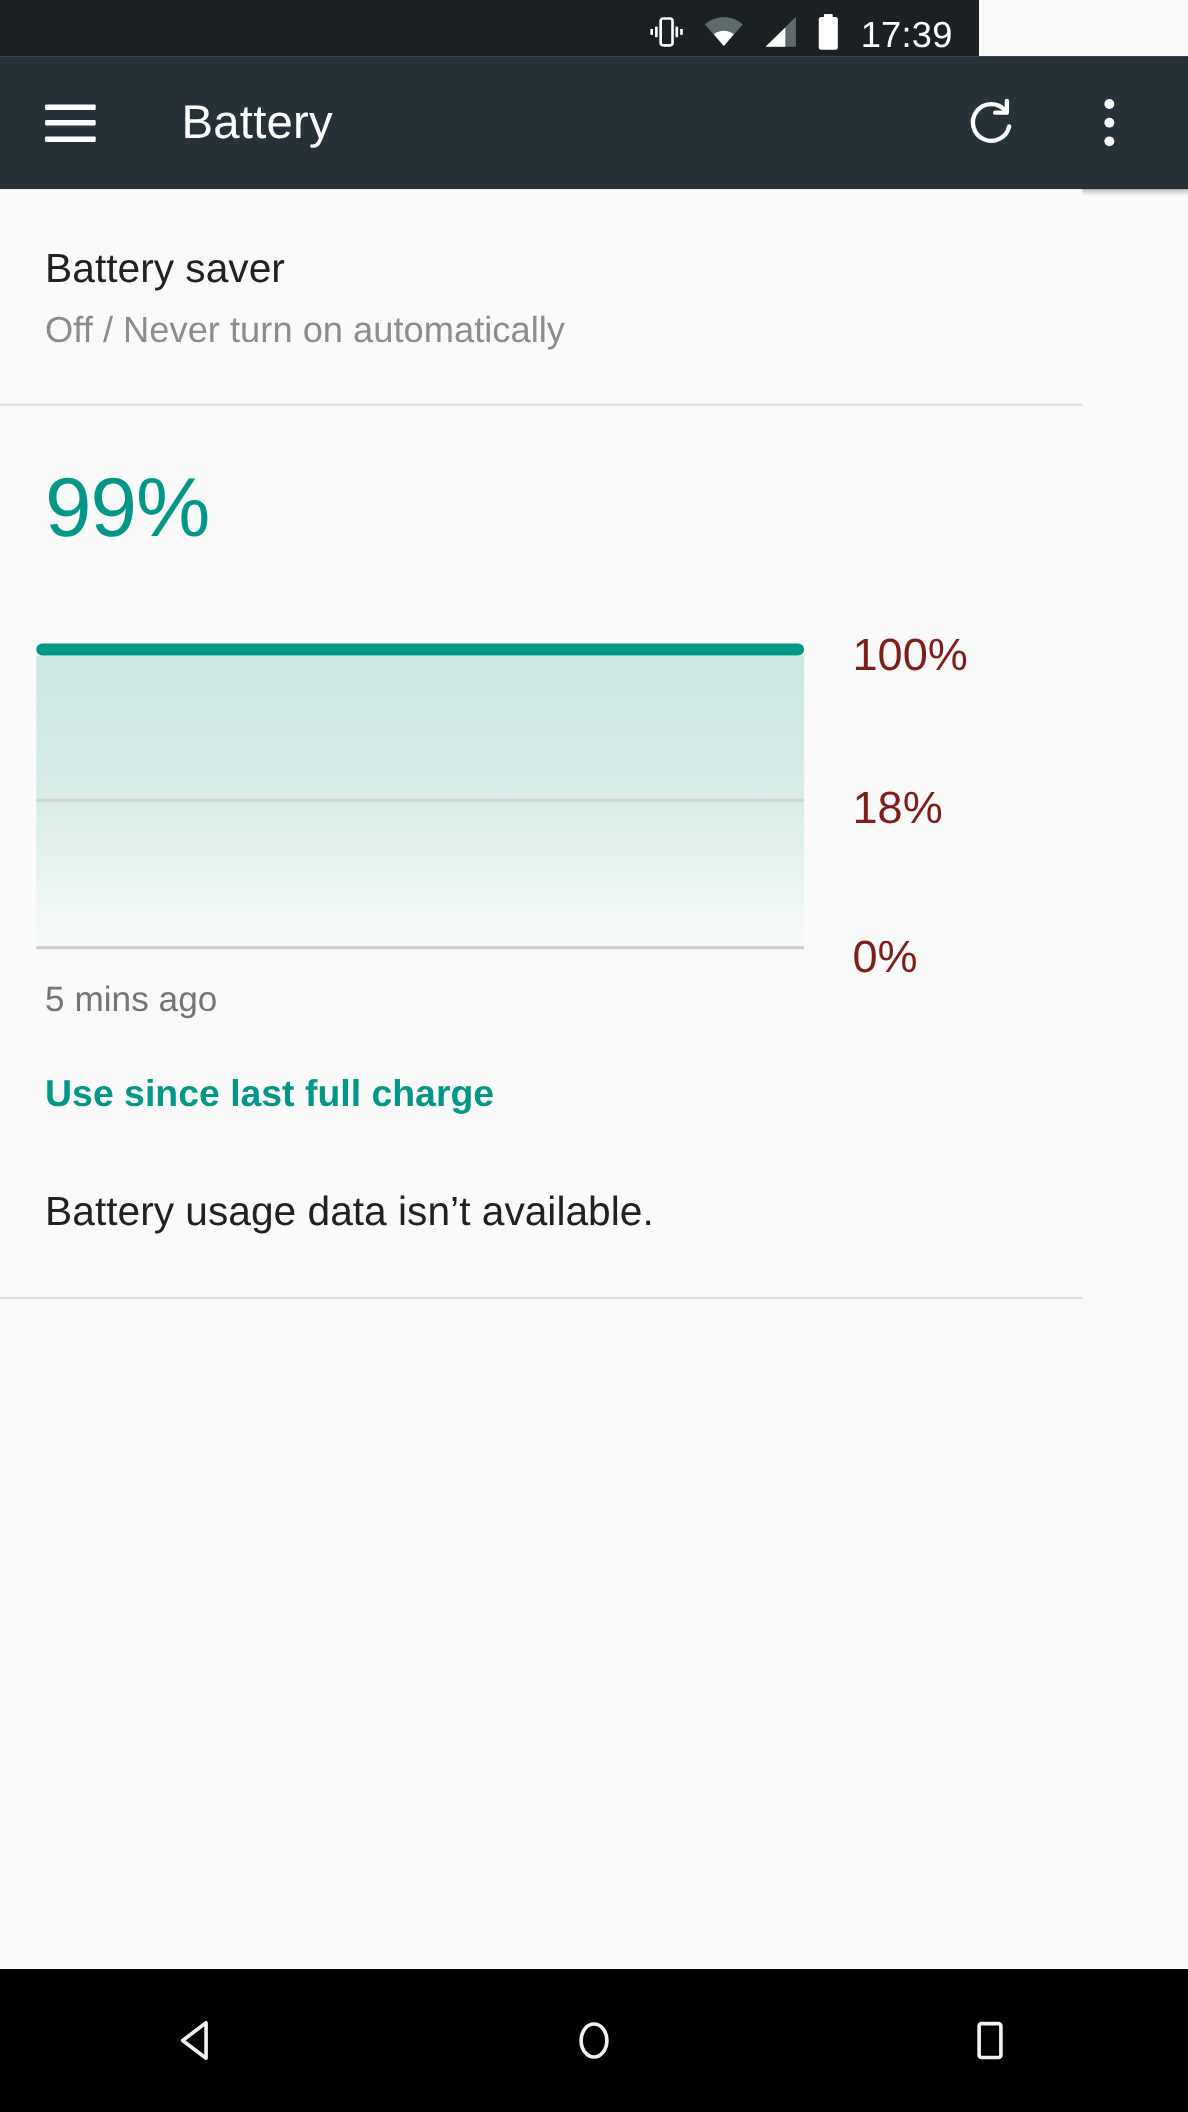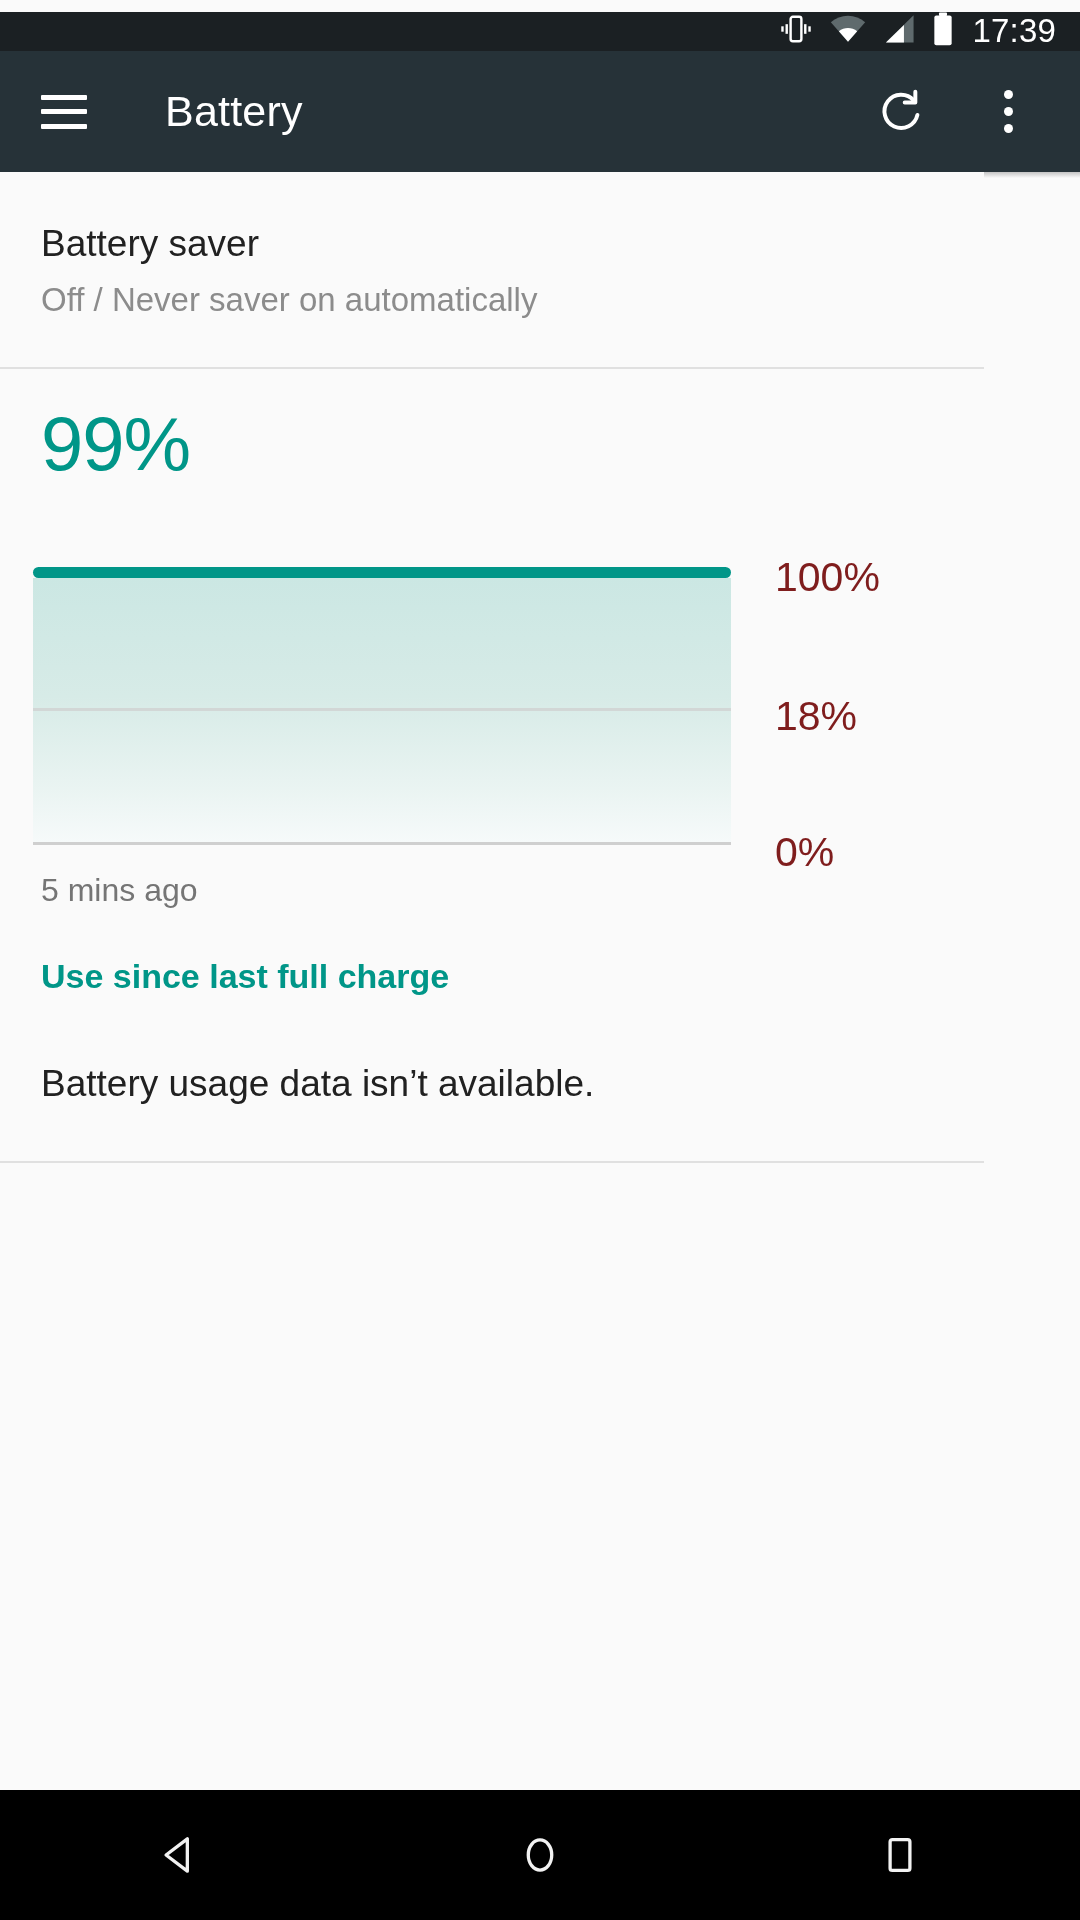--- a/index.html
+++ b/index.html
@@ -6,22 +6,22 @@
   html, body {
     width:1080px; height:1920px;
     background:#fafafa;
     font-family:"Liberation Sans", sans-serif;
     overflow:hidden;
   }
   #screen { position:relative; width:1080px; height:1920px; background:#fafafa; }
 
   
   .statusbar{
-    position:absolute; left:0; top:12px; width:1080px; height:51px;
-    background:#1b2023; display:flex; align-items:flex-start;
+    position:absolute; left:0; top:0; width:890px; height:51px;
+    background:#1b2023; display:flex; align-items:flex-end;
     justify-content:flex-end; padding-right:24px;
   }
   .sb-icons{ display:flex; align-items:center; gap:17px; }
   .sb-time{
     color:#ffffff; font-size:33px; letter-spacing:0.2px;
     margin-left:18px; font-family:"Liberation Sans", sans-serif;
   }
   .ico{ display:block; }
 
   
@@ -57,21 +57,21 @@
   .content{ position:absolute; left:0; top:172px; width:984px; height:1618px; background:#fafafa; }
 
   .saver-row{ padding:52px 40px 0 41px; }
   .saver-title{ font-size:37px; color:#212121; line-height:1.1; }
   .saver-sub{ font-size:33px; color:#8c8c8c; margin-top:17px; line-height:1.1; }
 
   .divider{ height:2px; background:#e0e0e0; width:100%; }
   .divider-top{ margin-top:49px; }
 
   .pct{
-    font-size:76px; color:#009688; padding:35px 0 0 41px;
+    font-size:76px; color:#009688; padding:53px 0 0 41px;
     line-height:1.05; letter-spacing:-1px;
   }
 
   
   .chart-wrap{ position:relative; width:1080px; height:300px; margin-top:60px; }
   .plot{
     position:absolute; left:33px; top:23px; width:698px; height:275px;
   }
   .plot-fill{
     position:absolute; left:0; top:11px; width:100%; height:264px;
@@ -177,21 +177,21 @@
           </div>
       </div>
     </div>
   </div>
   <div class="appbar-shadow"></div>
 
   <div class="content">
 
     <div class="saver-row">
       <div class="saver-title">Battery saver</div>
-      <div class="saver-sub">Off / Never saver on automatically</div>
+      <div class="saver-sub">Off / Never turn on automatically</div>
     </div>
 
     <div class="divider divider-top"></div>
 
     <div class="pct">99%</div>
 
     <div class="chart-wrap">
       <div class="plot">
         <div class="plot-fill"></div>
         <div class="plot-line"></div>

